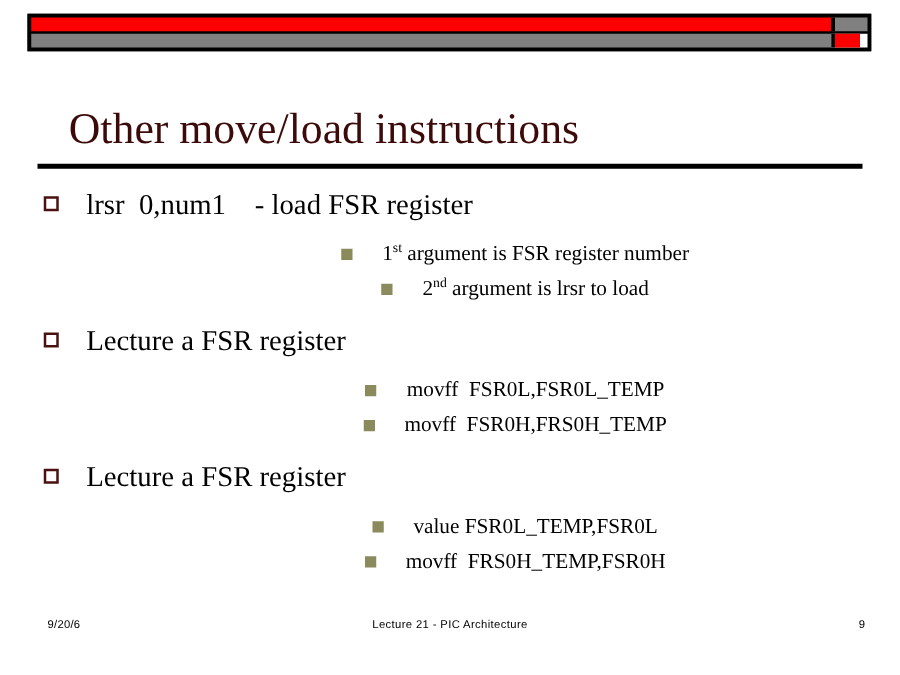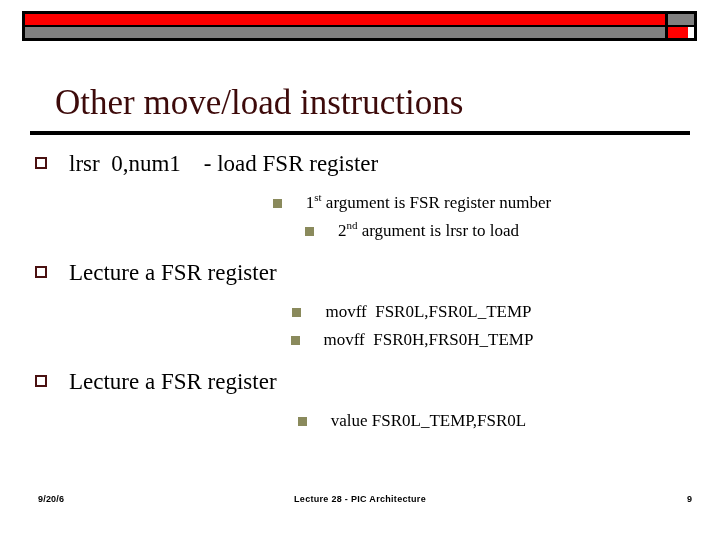--- a/index.html
+++ b/index.html
@@ -144,21 +144,20 @@
   
   .footer {
     position: absolute;
     left: 0;
     top: 492px;
     width: 720px;
     height: 18px;
     font-family: "Liberation Sans", "DejaVu Sans", sans-serif;
     font-size: 9px;
     color: #000000;
-    font-weight: bold;
   }
   .footer-date {
     position: absolute;
     left: 38px;
     top: 2px;
     letter-spacing: 0.2px;
   }
   .footer-center {
     position: absolute;
     left: 0;
@@ -228,20 +227,24 @@
 
   <div class="lvl1">
     <span class="bullet"></span>
     <span class="text">Lecture a FSR register</span>
   </div>
   <div class="group-gap-sm"></div>
   <div class="lvl2">
     <span class="bullet"></span>
     <span class="text"><span>value FSR0L_TEMP,FSR0L</span><sup></sup><span></span></span>
   </div>
+  <div class="lvl2">
+    <span class="bullet"></span>
+    <span class="text"><span>movff  FRS0H_TEMP,FSR0H</span><sup></sup><span></span></span>
+  </div>
 
 </div>
 
 <div class="footer">
   <span class="footer-date">9/20/6</span>
-  <span class="footer-center">Lecture 28 - PIC Architecture</span>
+  <span class="footer-center">Lecture 21 - PIC Architecture</span>
   <span class="footer-page">9</span>
 </div>
 
 </body></html>

